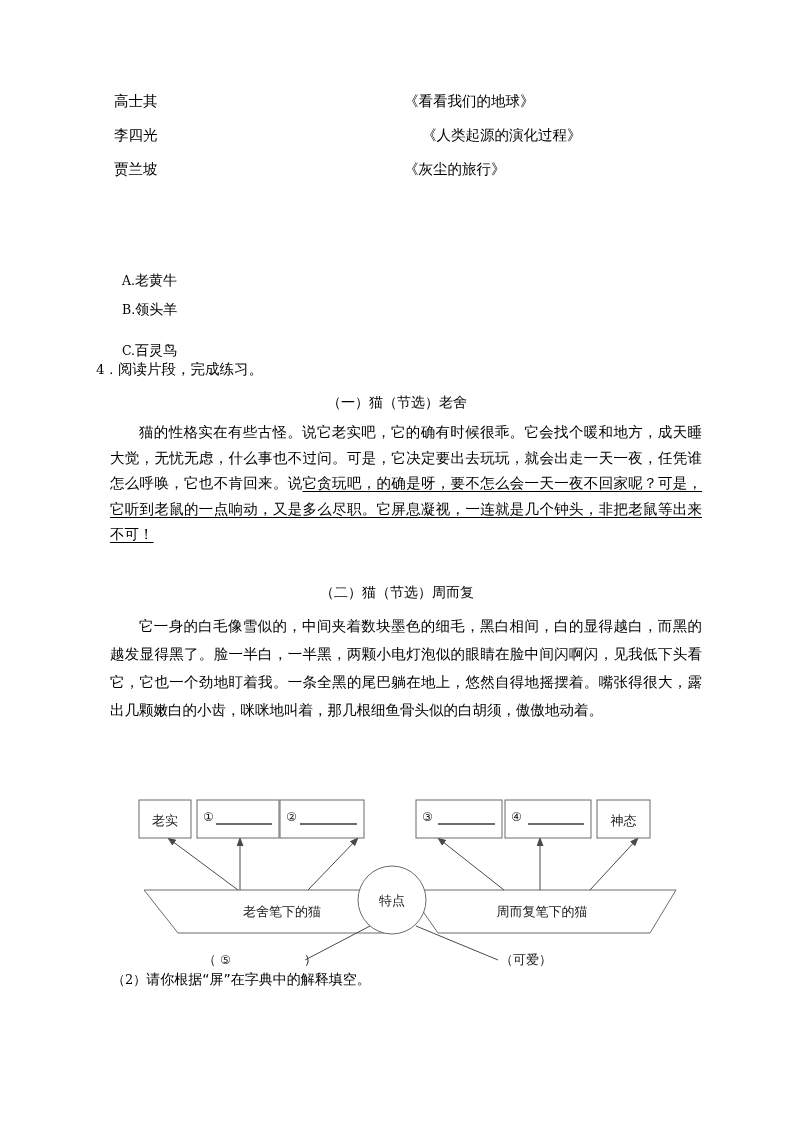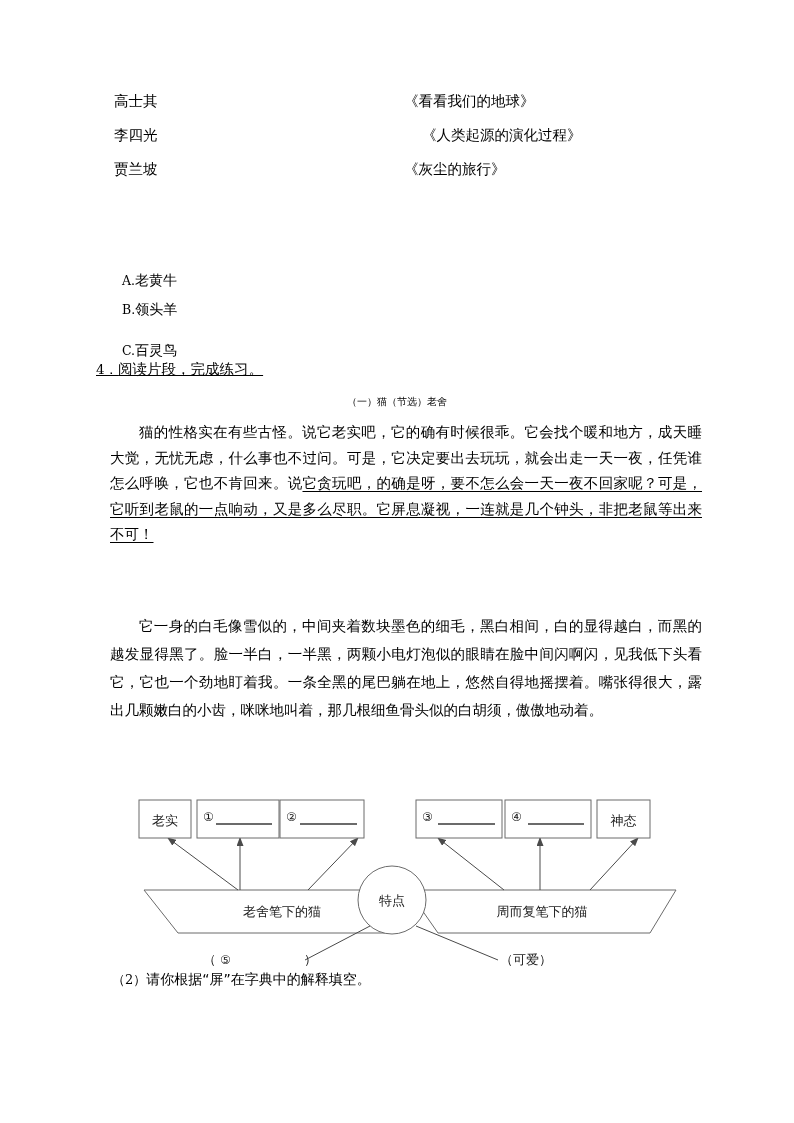--- a/index.html
+++ b/index.html
@@ -61,21 +61,21 @@
   }
   .numbered .num {
     font-family: "DejaVu Serif", "Liberation Serif", serif;
     font-size: 13.5px;
   }
   .center-title {
     position: absolute;
     left: 0;
     width: 794px;
     text-align: center;
-    font-size: 10px;
+    font-size: 14px;
     line-height: 20px;
   }
   .passage {
     position: absolute;
     left: 110px;
     width: 592px;
     font-size: 14.5px;
     line-height: 25.5px;
     text-align: justify;
     text-justify: inter-ideograph;
@@ -150,26 +150,27 @@
   <div class="row-line title-col" style="top:126px;margin-left:18px;">《人类起源的演化过程》</div>
 
   <div class="row-line author-col" style="top:160px;">贾兰坡</div>
   <div class="row-line title-col" style="top:160px;">《灰尘的旅行》</div>
 
 
   <div class="opt" style="top:271px;"><span class="opt-letter">A.</span><span>老黄牛</span></div>
   <div class="opt" style="top:300px;"><span class="opt-letter">B.</span><span>领头羊</span></div>
   <div class="opt" style="top:341px;"><span class="opt-letter">C.</span><span>百灵鸟</span></div>
 
-  <div class="numbered" style="top:360px;text-decoration:underline;"><span class="num">4．</span><span>阅读片段，完成练习。</span></div>
+  <div class="numbered" style="top:360px;"><span class="num">4．</span><span>阅读片段，完成练习。</span></div>
 
   <div class="center-title" style="top:392px;">（一）猫（节选）老舍</div>
 
   <div class="passage" style="top:420px;"><span>猫的性格实在有些古怪。说它老实吧，它的确有时候很乖。它会找个暖和地方，成天睡大觉，无忧无虑，什么事也不过问。可是，它决定要出去玩玩，就会出走一天一夜，任凭谁怎么呼唤，它也不肯回来。说</span><span class="u">它贪玩吧，的确是呀，要不怎么会一天一夜不回家呢？可是，它听到老鼠的一点响动，又是多么尽职。它屏息凝视，一连就是几个钟头，非把老鼠等出来不可！</span></div>
 
+  <div class="center-title" style="top:582px;">（二）猫（节选）周而复</div>
 
   <div class="passage p2" style="top:612px;">它一身的白毛像雪似的，中间夹着数块墨色的细毛，黑白相间，白的显得越白，而黑的越发显得黑了。脸一半白，一半黑，两颗小电灯泡似的眼睛在脸中间闪啊闪，见我低下头看它，它也一个劲地盯着我。一条全黑的尾巴躺在地上，悠然自得地摇摆着。嘴张得很大，露出几颗嫩白的小齿，咪咪地叫着，那几根细鱼骨头似的白胡须，傲傲地动着。</div>
 
 
   <div class="subq" style="top:970px;"><span class="sn">（2）</span><span>请你根据“屏”在字典中的解释填空。</span></div>
 
   <div id="diagram">
     <svg width="560" height="178" viewBox="0 0 560 178" xmlns="http://www.w3.org/2000/svg">
       <defs>
         <marker id="arrowhead" markerWidth="9" markerHeight="7" refX="8" refY="3.5" orient="auto">

